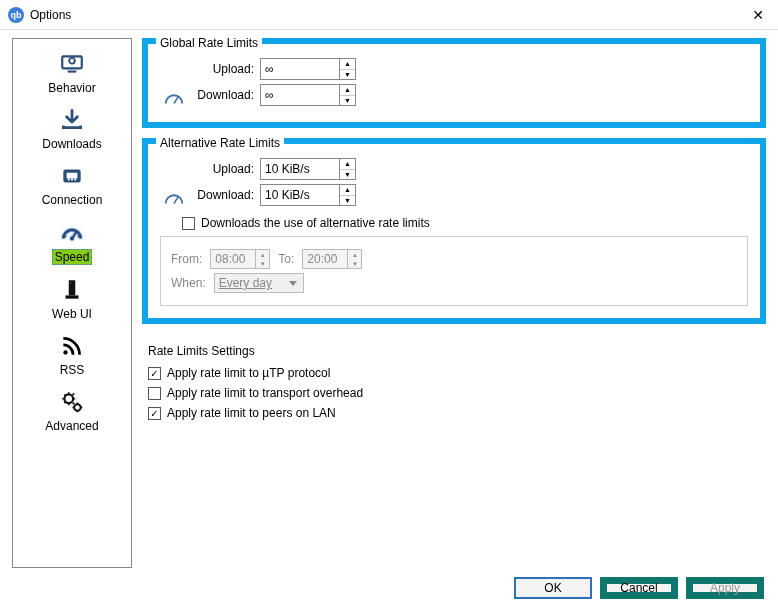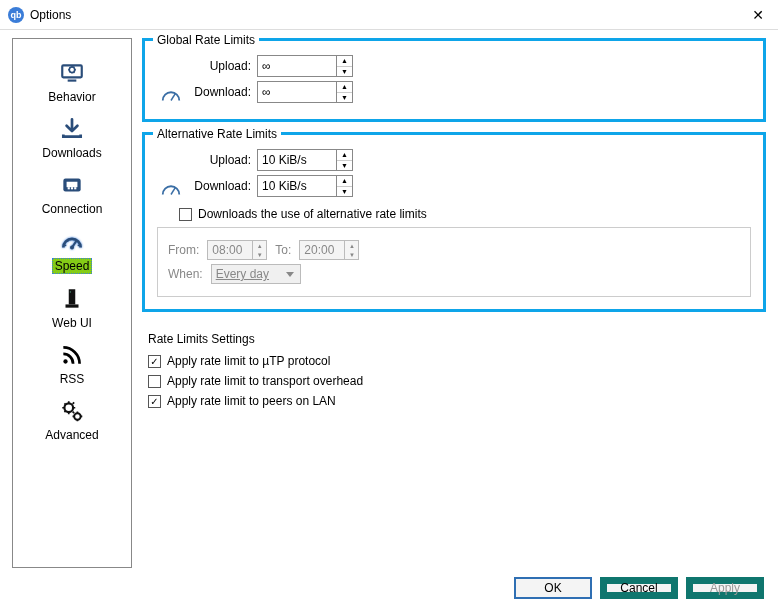--- a/index.html
+++ b/index.html
@@ -2,28 +2,28 @@
 <html><head>
 <meta charset="utf-8">
 <style>
 * { box-sizing: border-box; margin: 0; padding: 0; }
 body { font-family: "Segoe UI", Tahoma, sans-serif; font-size: 12px; color: #000; background: #fff; width: 778px; height: 616px; overflow: hidden; }
 .titlebar { display: flex; align-items: center; height: 30px; padding: 0 8px; border-bottom: 1px solid #ddd; }
 .titlebar .app-icon { width: 16px; height: 16px; background: #3b7dd8; border-radius: 50%; display: flex; align-items: center; justify-content: center; color: #fff; font-size: 9px; font-weight: bold; margin-right: 6px; }
 .titlebar .title { flex: 1; font-size: 12px; }
 .titlebar .close { width: 24px; text-align: center; font-size: 14px; cursor: pointer; }
 .body-area { display: flex; padding: 8px 12px 0 12px; height: 538px; }
-.sidebar { width: 120px; border: 1px solid #888; background: #fff; display: flex; flex-direction: column; align-items: stretch; padding: 15px 4px; overflow: hidden; }
+.sidebar { width: 120px; border: 1px solid #888; background: #fff; display: flex; flex-direction: column; align-items: stretch; padding: 6px 4px; overflow: hidden; }
 .sidebar-item { display: flex; flex-direction: column; align-items: center; padding: 4px 2px 6px 2px; cursor: pointer; }
 .sidebar-item .icon-wrap { height: 30px; display: flex; align-items: center; justify-content: center; }
 .sidebar-item.selected .label { border: 1px dotted #3b7dd8; background: #84cc16; padding: 0 2px; }
 .sidebar-item.selected .icon-wrap svg { filter: drop-shadow(0 0 1px #3b7dd8); }
 .sidebar-item .label { font-size: 12px; margin-top: 2px; }
 .content { flex: 1; margin-left: 10px; display: flex; flex-direction: column; gap: 10px; }
-.groupbox { border: 3px solid #0ea5e9; padding: 10px 12px 12px 12px; position: relative; }
+.groupbox { border: 6px solid #0ea5e9; padding: 10px 12px 12px 12px; position: relative; }
 .groupbox > .legend { position: absolute; top: -8px; left: 8px; background: #fff; padding: 0 4px; font-size: 12px; }
 .rate-row { display: flex; align-items: center; margin: 4px 0; }
 .rate-icon { width: 28px; display: flex; justify-content: center; }
 .rate-label { width: 72px; text-align: right; padding-right: 6px; }
 .spin { display: flex; align-items: stretch; border: 1px solid #888; height: 22px; width: 96px; background: #fff; }
 .spin input { border: none; outline: none; padding: 0 4px; font-size: 12px; width: 78px; font-family: inherit; }
 .spin .arrows { width: 16px; border-left: 1px solid #888; display: flex; flex-direction: column; }
 .spin .arrows div { flex: 1; display: flex; align-items: center; justify-content: center; font-size: 7px; cursor: pointer; border-bottom: 1px solid #ccc; }
 .spin .arrows div:last-child { border-bottom: none; }
 .check-row { display: flex; align-items: center; margin: 6px 0; }

